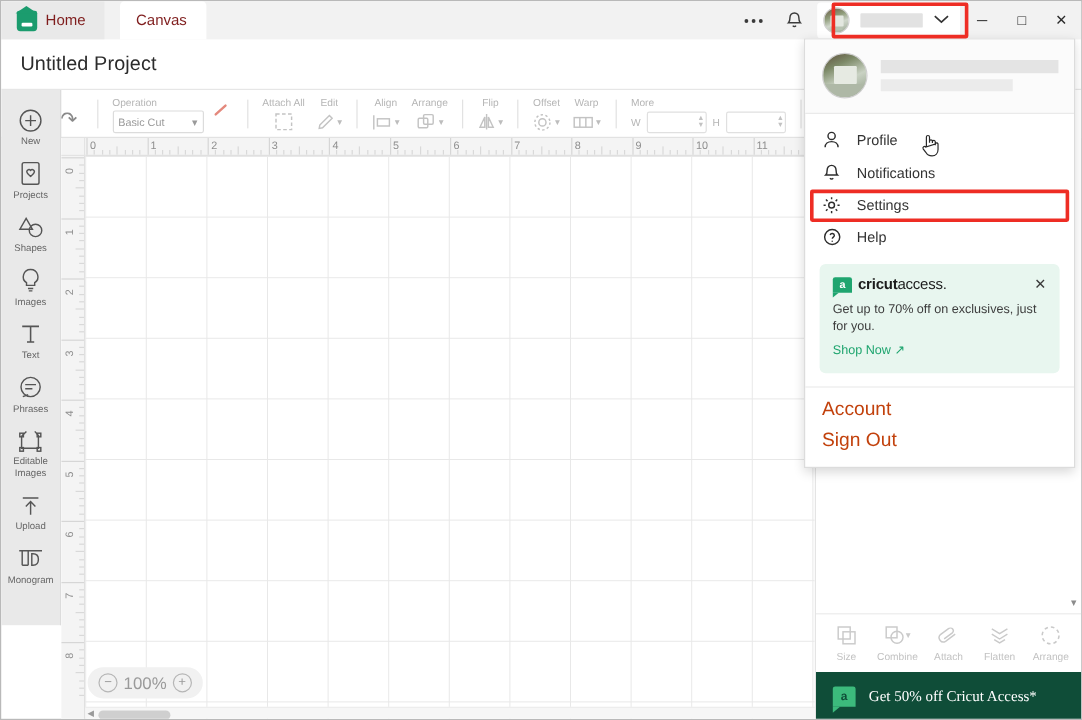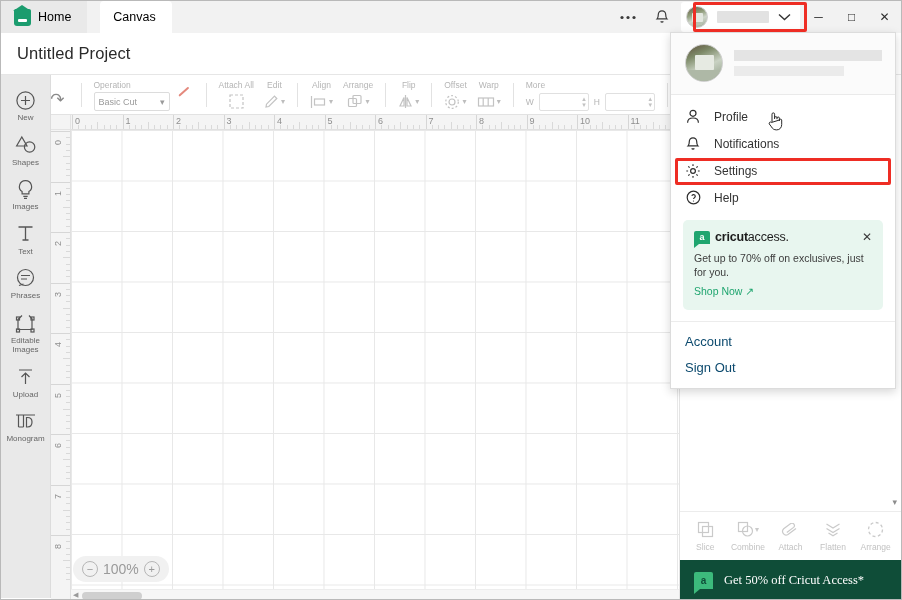--- a/index.html
+++ b/index.html
@@ -21,21 +21,21 @@
   
   .titlebar {
     position: absolute; top: 0; left: 0;
     width: 900px; height: 32px;
     background: #f2f2f2;
     display: flex; align-items: stretch;
   }
   .tab {
     display: flex; align-items: center; gap: 7px;
     padding: 0 16px 0 13px;
-    font-size: 12.5px; color: #000000;
+    font-size: 12.5px; color: #7f1d1d;
     height: 32px;
     cursor: default;
   }
   .tab.home { background: #e9e9e9; }
   .tab.active { background: #ffffff; border-top-left-radius: 4px; border-top-right-radius: 4px; margin-left: 13px; }
   .home-badge {
     width: 17px; height: 17px;
     background: #1b9c6e; border-radius: 2px 2px 3px 3px;
     position: relative;
   }
@@ -140,21 +140,21 @@
     background: #fff; display:inline-flex; align-items:center; justify-content:flex-end;
     padding-right: 2px;
   }
   .stepper { font-size: 7px; color: #c2c2c2; line-height: 6px; }
   .more-btn { font-size: 11px; color: #4a4a4a; padding: 0 4px 1px 4px; }
   .lock-ico { color: #c8c8c8; font-size: 11px; }
 
   
   .rail {
     position: absolute; top: 74px; left: 0;
-    width: 50px; height: 523px;
+    width: 50px; height: 446px;
     background: #e9e9e9;
     border-right: 1px solid #dcdcdc;
     padding-top: 8px;
   }
   .rail-item {
     display: flex; flex-direction: column; align-items: center;
     padding: 6px 0 5px 0; cursor: default;
   }
   .rail-ico {
     color: #555; display: flex; align-items: center; justify-content: center;
@@ -338,21 +338,21 @@
   }
   .ac-word { font-size: 12.5px; color: #1c1c1c; letter-spacing: -.2px; }
   .ac-word b { font-weight: 700; }
   .ac-word span { font-weight: 400; }
   .ac-close { font-size: 12px; color: #3a3a3a; cursor: default; }
   .ac-desc { font-size: 10.5px; color: #3d3d3d; line-height: 14px; margin-top: 7px; }
   .ac-link { font-size: 10.5px; color: #1fa56f; margin-top: 6px; display: inline-block; }
   .dd-bottom { border-top: 1px solid #ececec; margin-top: 11px; padding: 6px 0 8px 0; }
   .dd-simple {
     height: 26px; display: flex; align-items: center;
-    padding: 0 14px; font-size: 13px; color: #0c4a6e; cursor: default;
+    padding: 0 14px; font-size: 16px; color: #c2410c; cursor: default;
   }
 
   
   .anno {
     position: absolute; border: 3px solid #ee2d24;
     z-index: 80; pointer-events: none; border-radius: 2px;
   }
   #anno-avatar { left: 692px; top: 1px; width: 114px; height: 30px; }
   #anno-settings { left: 674px; top: 157px; width: 216px; height: 27px; }
 </style>
@@ -544,20 +544,29 @@
 
   <div class="rail">
     <div class="rail-item">
       <span class="rail-ico">
         <svg width="21" height="21" viewBox="0 0 21 21" fill="none" stroke="#555" stroke-width="1.2">
             <circle cx="10.5" cy="10.5" r="8.6"></circle>
             <path d="M10.5 6v9M6 10.5h9"></path>
           </svg>
       </span>
       <span class="rail-label">New</span>
+    </div>
+    <div class="rail-item">
+      <span class="rail-ico">
+        <svg width="17" height="21" viewBox="0 0 17 21" fill="none" stroke="#555" stroke-width="1.2">
+            <rect x="1.5" y="1.5" width="14" height="18" rx="1.5"></rect>
+            <path d="M8.5 13c-2-1.6-3.2-2.6-3.2-4a1.8 1.8 0 0 1 3.2-1 1.8 1.8 0 0 1 3.2 1c0 1.4-1.2 2.4-3.2 4z"></path>
+          </svg>
+      </span>
+      <span class="rail-label">Projects</span>
     </div>
     <div class="rail-item">
       <span class="rail-ico">
         <svg width="22" height="19" viewBox="0 0 22 19" fill="none" stroke="#555" stroke-width="1.2">
             <path d="M6.8 2 1.6 11h10.4z"></path>
             <circle cx="14.6" cy="12" r="5.2"></circle>
           </svg>
       </span>
       <span class="rail-label">Shapes</span>
     </div>
@@ -832,21 +841,21 @@
       <span class="rp-scrollarrow">▾</span>
     </div>
     <div class="rp-actions">
       <div class="act">
         <span class="act-ico">
           <svg width="17" height="17" viewBox="0 0 17 17" fill="none" stroke="#cacaca" stroke-width="1.2">
               <rect x="1.5" y="1.5" width="10" height="10"></rect>
               <rect x="5.5" y="5.5" width="10" height="10"></rect>
             </svg>
         </span>
-        <span class="act-label">Slice</span>
+        <span class="act-label">Size</span>
       </div>
       <div class="act">
         <span class="act-ico">
           <svg width="17" height="17" viewBox="0 0 17 17" fill="none" stroke="#cacaca" stroke-width="1.2">
               <rect x="1.5" y="1.5" width="9" height="9"></rect>
               <circle cx="10.5" cy="10" r="5"></circle>
             </svg>
           <span style="font-size:8px;">▾</span>
         </span>
         <span class="act-label">Combine</span>

